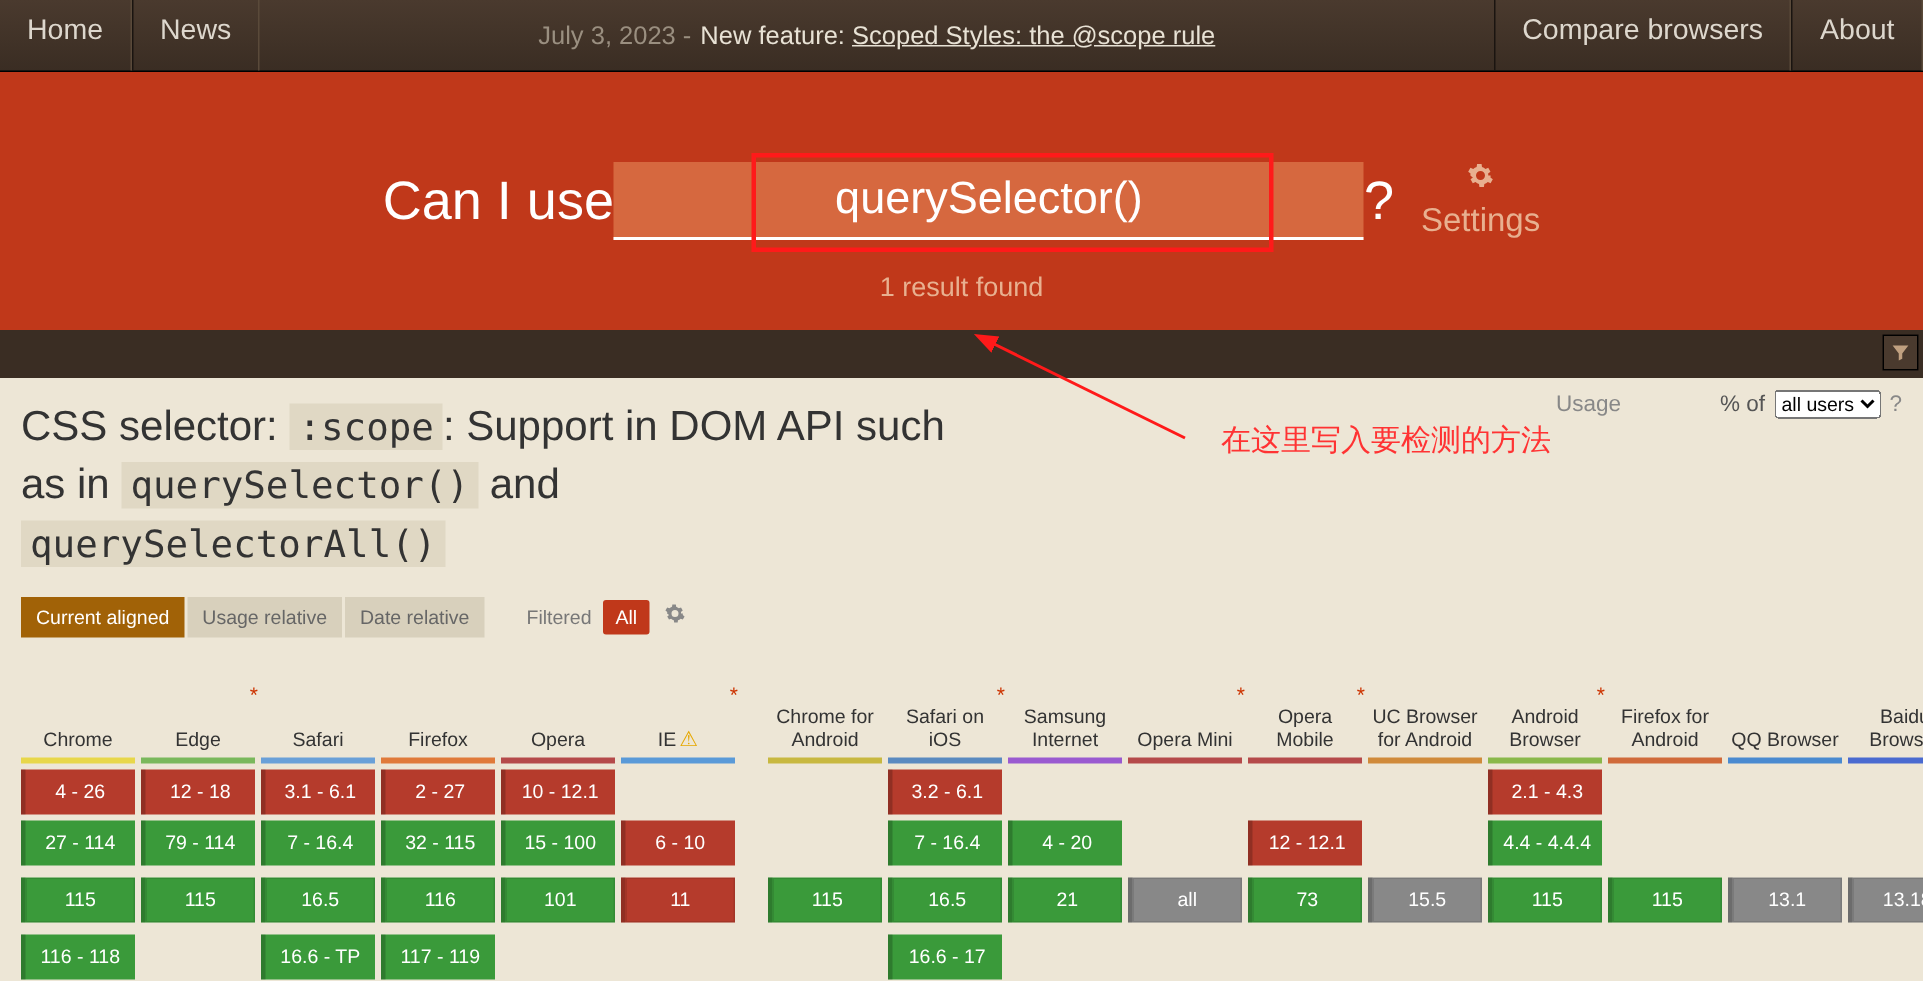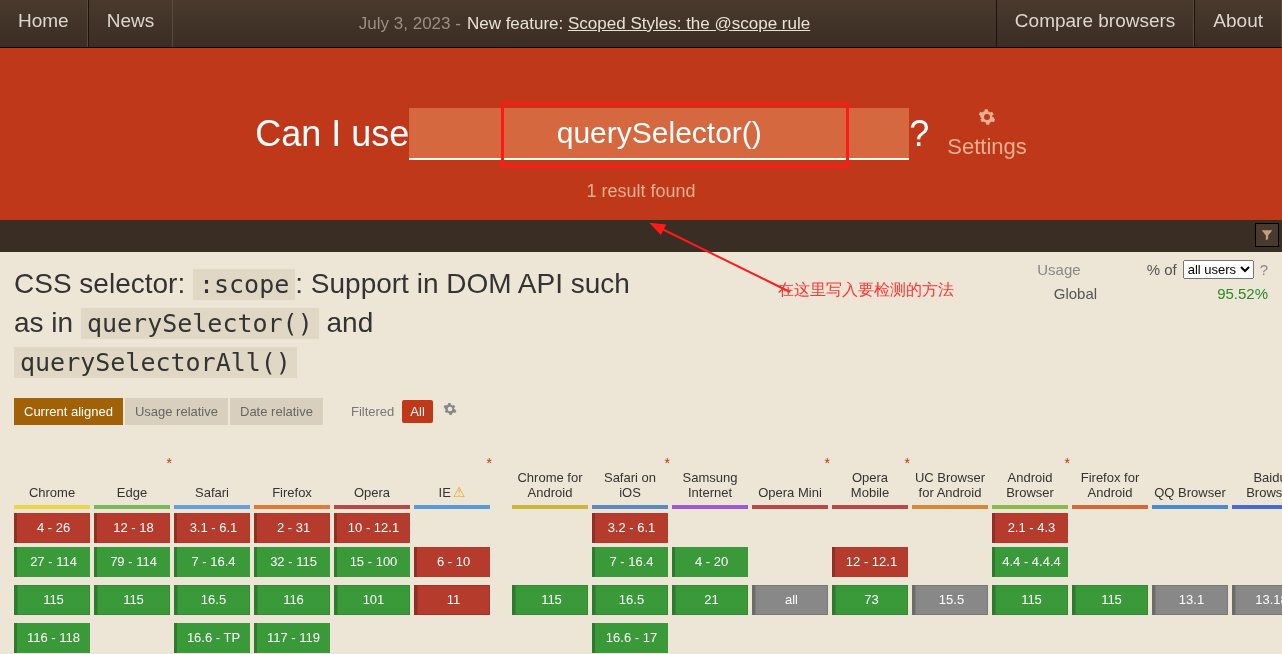--- a/index.html
+++ b/index.html
@@ -15,21 +15,21 @@
   .hero-inner { display:flex; align-items:center; gap:0; }
   .caniuse-label { color:#fff; font-size:36px; font-weight:300; }
   .search-wrap { position:relative; }
   .search-input { width:500px; height:52px; background:#d6683f; border:none; border-bottom:2px solid #fff; color:#fff; font-size:30px; text-align:center; outline:none; font-weight:300;}
   .red-box { position:absolute; left:92px; top:-6px; width:348px; height:66px; border:3px solid #ff1a1a; pointer-events:none;}
   .qmark { color:#fff; font-size:36px; font-weight:300;}
   .settings { color:#e8b090; font-size:22px; display:flex; align-items:center; gap:8px; margin-left:18px;flex-direction:column;}
   .results-found { position:absolute; bottom:18px; left:50%; transform:translateX(-50%); color:#e8b090; font-size:18px;}
   
   .arrow-annot { position:absolute; left:640px; top:222px; pointer-events:none; z-index:5;}
-  .annot-text { position:absolute; left:778px; top:280px; color:#ff3333; font-size:16px; z-index:5;}
+  .annot-text { position:absolute; left:814px; top:280px; color:#ff3333; font-size:20px; z-index:5;}
   
   .gap-bar { background:#3a2d23; height:32px; position:relative;}
   .filter-btn { position:absolute; right:3px; top:3px; width:24px; height:24px; background:#4a3a2e; border:1px solid #000; display:flex; align-items:center; justify-content:center; color:#c0a080;}
   
   .content { background:#ede6d6; padding:12px 14px 20px 14px; position:relative; }
   .feature-title { font-size:28px; color:#333; font-weight:400; line-height:1.4; max-width:640px;}
   .feature-title code { background:#e0d8c4; padding:1px 6px; font-family: Menlo, monospace; font-size:25px;}
   
   .usage-box { position:absolute; right:14px; top:8px; text-align:right; font-size:15px; color:#555;}
   .usage-box .row1 { display:flex; align-items:center; gap:6px; justify-content:flex-end;}
@@ -122,24 +122,20 @@
     <span>CSS selector: </span><code>:scope</code><span>: Support in DOM API such as in </span><code>querySelector()</code><span> and </span><code>querySelectorAll()</code>
   </div>
 
   <div class="usage-box">
     <div class="row1">
       <span style="margin-right:60px;color:#888">Usage</span>
       <span>% of</span>
       <select><option>all users</option></select>
       <span class="qhelp">?</span>
     </div>
-    <div class="global-row">
-      <span>Global</span>
-      <span class="pct">95.52%</span>
-    </div>
   </div>
 
   <div class="controls">
     <div class="tab active">Current aligned</div>
     <div class="tab">Usage relative</div>
     <div class="tab">Date relative</div>
     <div class="spacer"></div>
     <span class="flabel">Filtered</span>
     <span class="allbtn">All</span>
     <span class="gear">
@@ -177,21 +173,21 @@
           <div class="cell red">3.1 - 6.1</div>
           <div class="cell green">7 - 16.4</div>
           <div class="spacer-row"></div>
           <div class="cell green current">16.5</div>
           <div class="spacer-row"></div>
           <div class="cell green">16.6 - TP</div>
         </div>
         <div class="col">
           <div class="col-head">Firefox</div>
           <div class="strip" style="background: rgb(224, 122, 58);"></div>
-          <div class="cell red">2 - 31</div>
+          <div class="cell red">2 - 27</div>
           <div class="cell green">32 - 115</div>
           <div class="spacer-row"></div>
           <div class="cell green current">116</div>
           <div class="spacer-row"></div>
           <div class="cell green">117 - 119</div>
         </div>
         <div class="col">
           <div class="col-head">Opera</div>
           <div class="strip" style="background: rgb(181, 74, 74);"></div>
           <div class="cell red">10 - 12.1</div>

